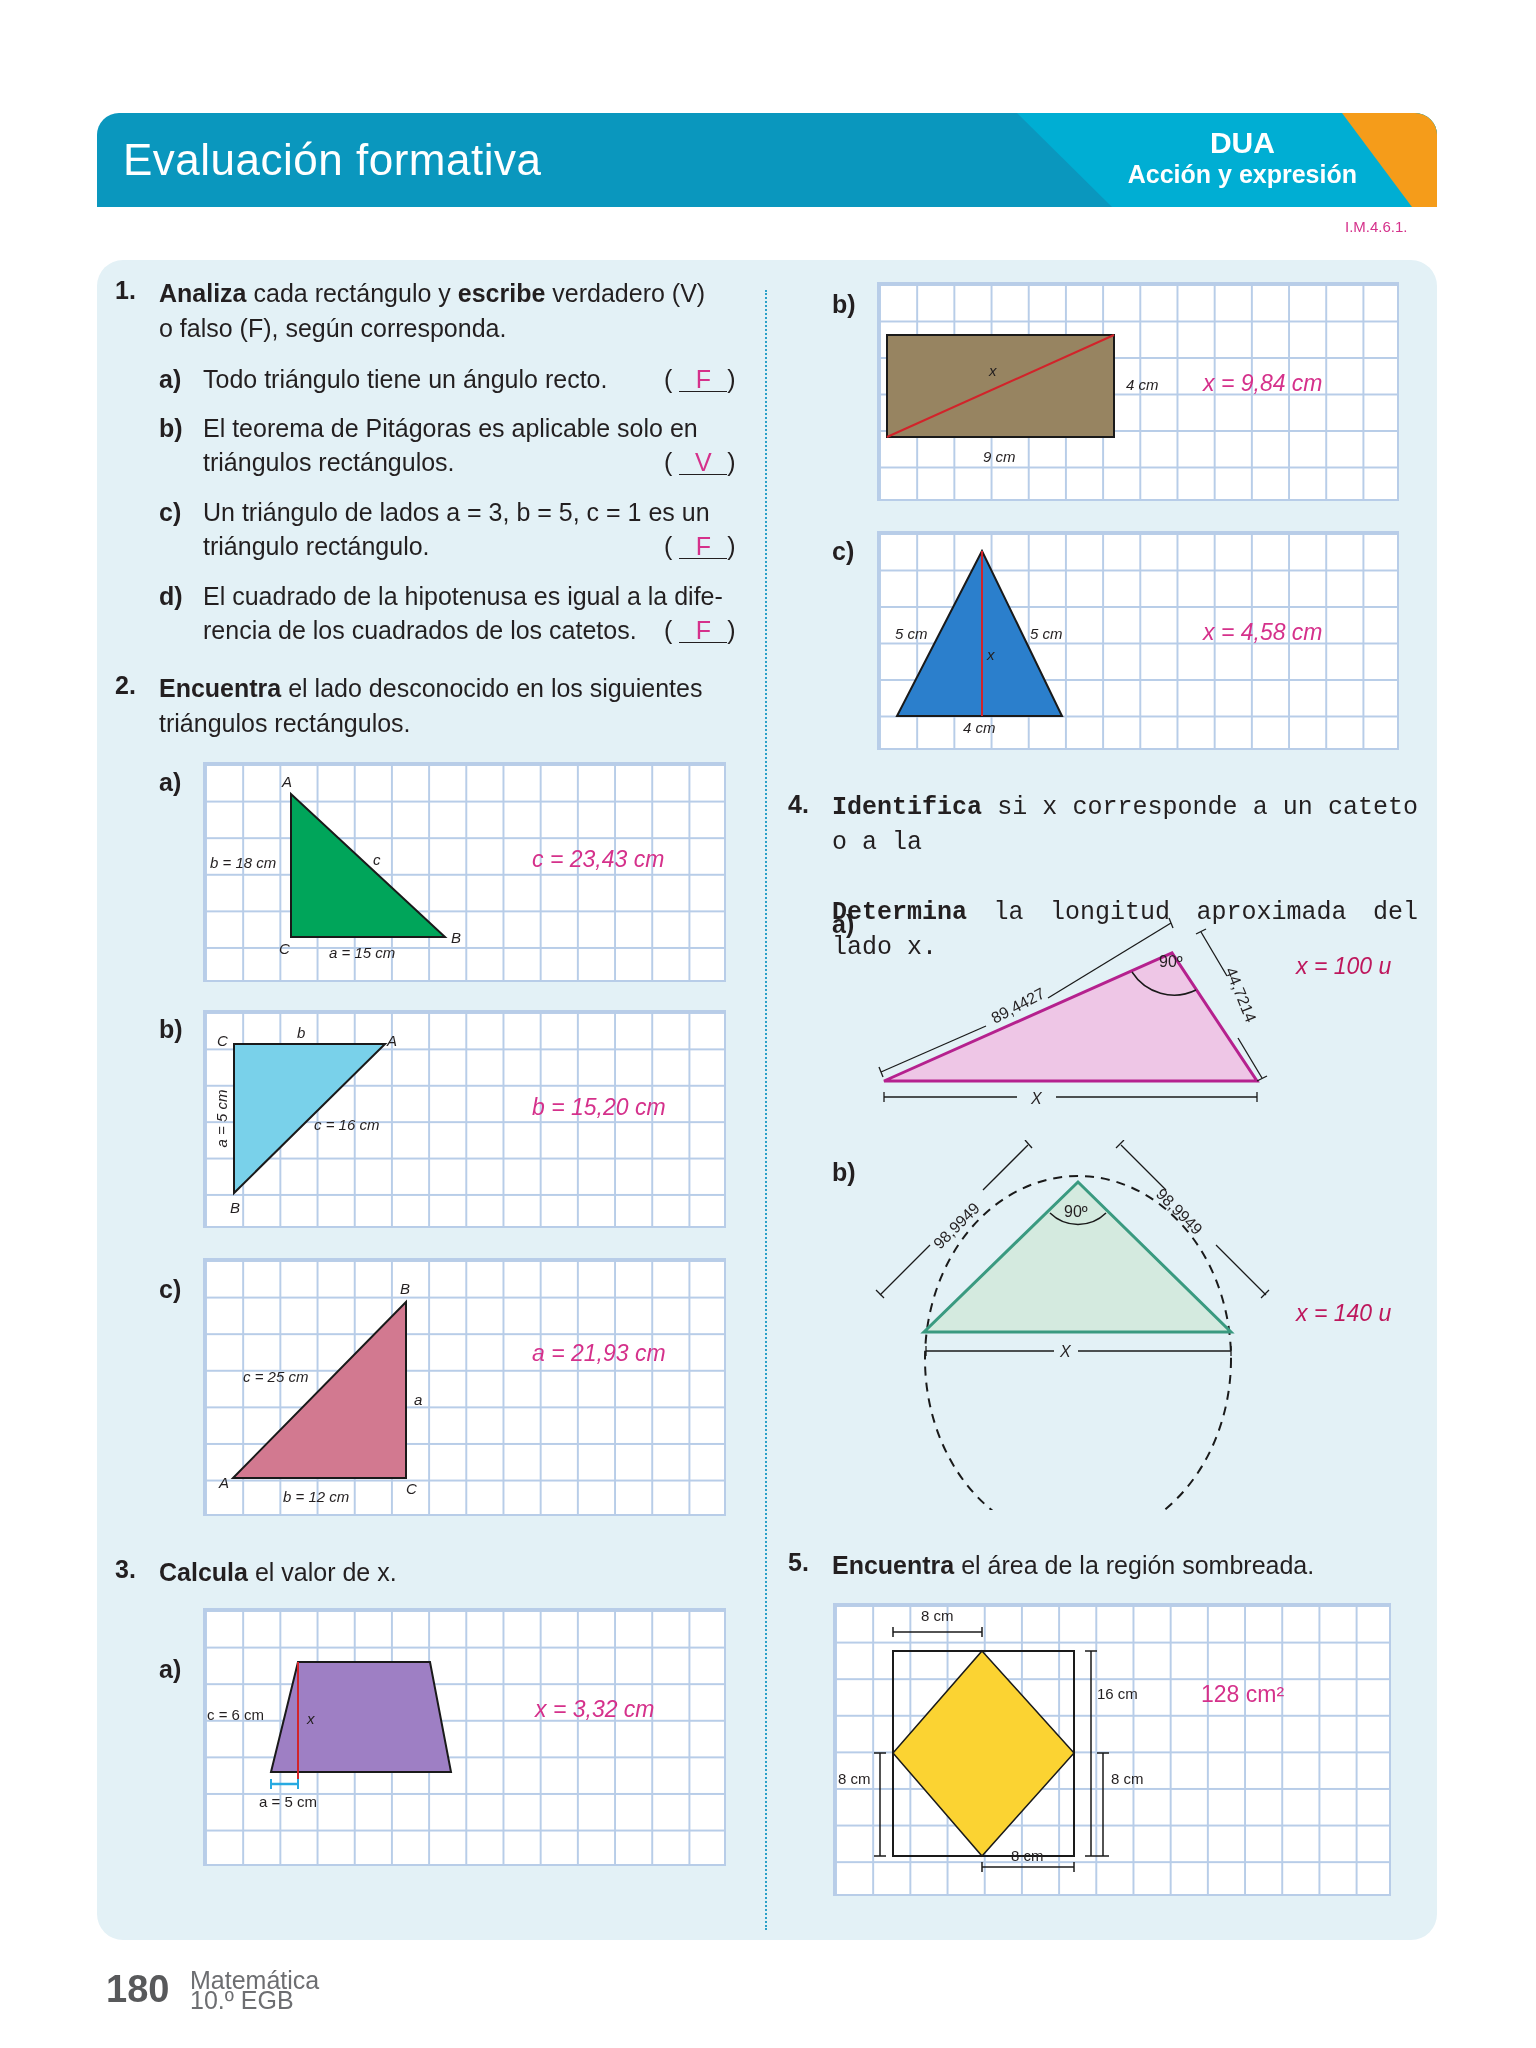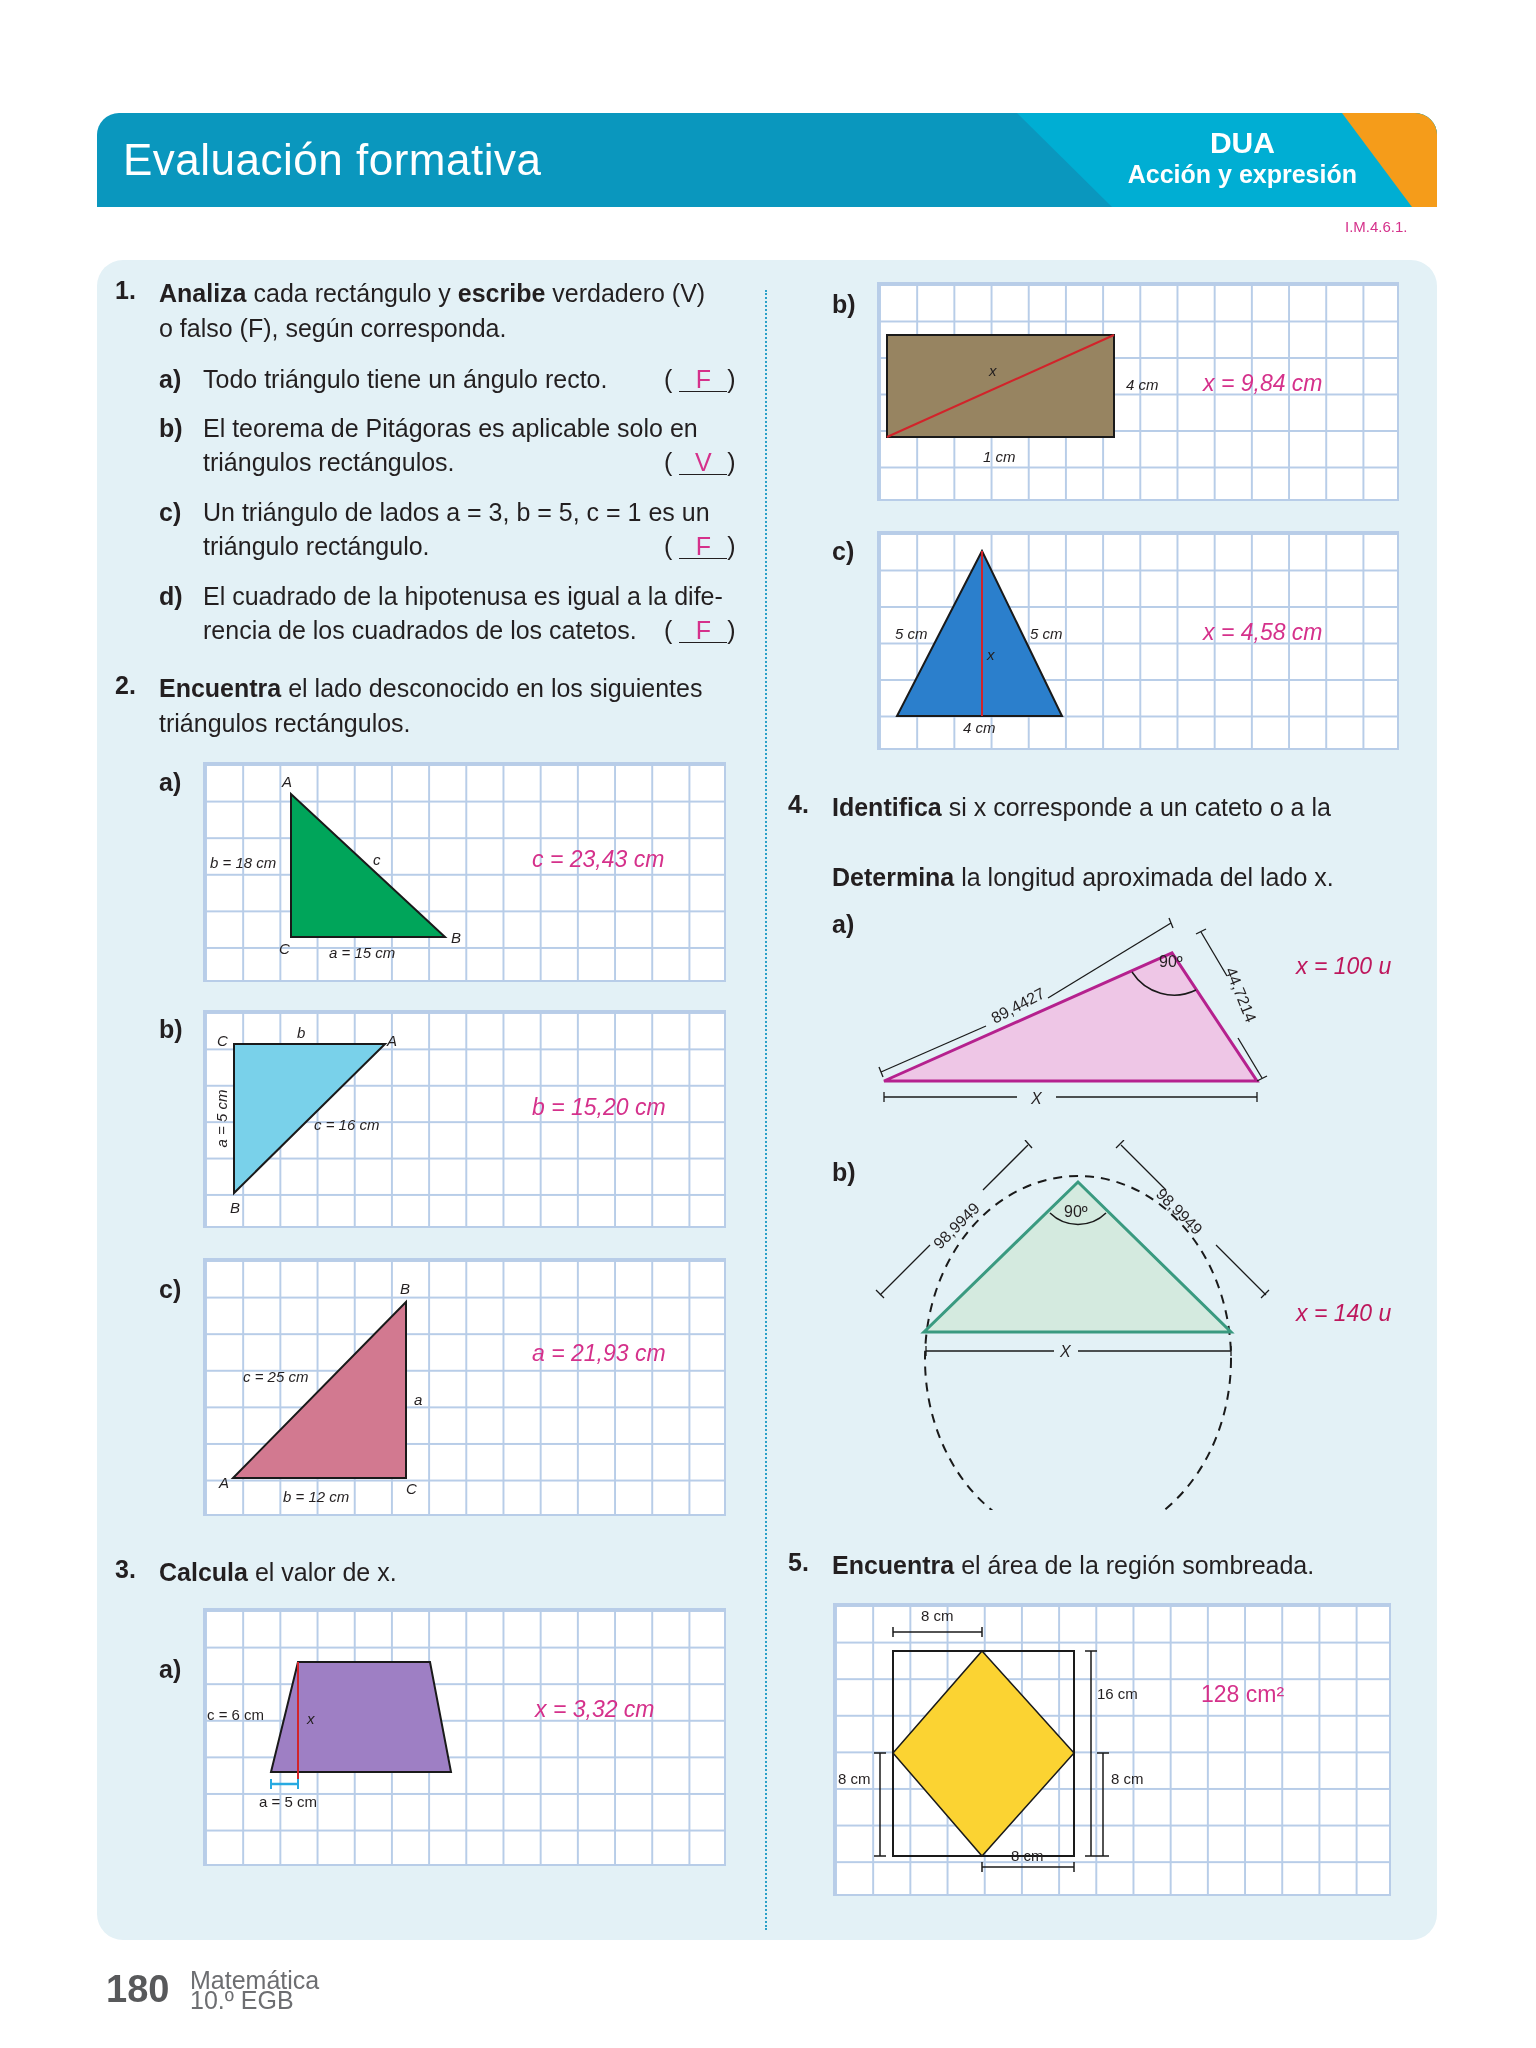--- a/index.html
+++ b/index.html
@@ -160,40 +160,40 @@
 </div>
 
 <span class="letter" style="left:832px;top:290px;">b)</span>
 <div class="grid" style="left:877px;top:282px;width:522px;height:219px;background-size:37.2px 36.5px;">
   <svg class="abs" style="left:0;top:0;" width="522" height="219">
     <rect x="8" y="51" width="227" height="102" fill="#978461" stroke="#1a1a1a" stroke-width="2"></rect>
     <line x1="8" y1="153" x2="235" y2="51" stroke="#d2232a" stroke-width="2"></line>
   </svg>
   <span class="lab" style="left:110px;top:78px;">x</span>
   <span class="lab" style="left:247px;top:92px;">4 cm</span>
-  <span class="lab" style="left:104px;top:164px;">1 cm</span>
+  <span class="lab" style="left:104px;top:164px;">9 cm</span>
   <span class="result pink" style="left:324px;top:86px;">x = 9,84 cm</span>
 </div>
 
 <span class="letter" style="left:832px;top:537px;">c)</span>
 <div class="grid" style="left:877px;top:531px;width:522px;height:219px;background-size:37.2px 36.5px;">
   <svg class="abs" style="left:0;top:0;" width="522" height="219">
     <polygon points="103,18 18,183 183,183" fill="#2b7fcc" stroke="#1a1a1a" stroke-width="2"></polygon>
     <line x1="103" y1="18" x2="103" y2="183" stroke="#d2232a" stroke-width="2"></line>
   </svg>
   <span class="lab" style="left:16px;top:92px;">5 cm</span>
   <span class="lab" style="left:151px;top:92px;">5 cm</span>
   <span class="lab" style="left:108px;top:113px;">x</span>
   <span class="lab" style="left:84px;top:186px;">4 cm</span>
   <span class="result pink" style="left:324px;top:86px;">x = 4,58 cm</span>
 </div>
 
 <div class="abs" style="left:788px;top:790px;width:630px;">
   <span class="qnum" style="left:0;top:0;">4.</span>
-  <div class="q" style="position:absolute;left:44px;top:0;width:586px;text-align:justify;">
+  <div class="q" style="position:absolute;left:44px;top:0;width:586px;text-align:justify;font-family:Liberation Mono, monospace;">
     <b>Identifica</b><span> si x corresponde a un cateto o a la</span><br>
     <br>
     <b>Determina</b><span> la longitud aproximada del lado x.</span>
   </div>
 </div>
 
 <span class="letter" style="left:832px;top:910px;">a)</span>
 <svg class="abs" style="left:860px;top:900px;" width="420" height="210">
   <polygon points="24,181 317,135 397,181" fill="none"></polygon>
   <polygon points="24,181 312,53 397,181" fill="#eec6e6" stroke="#b5218e" stroke-width="3"></polygon>

